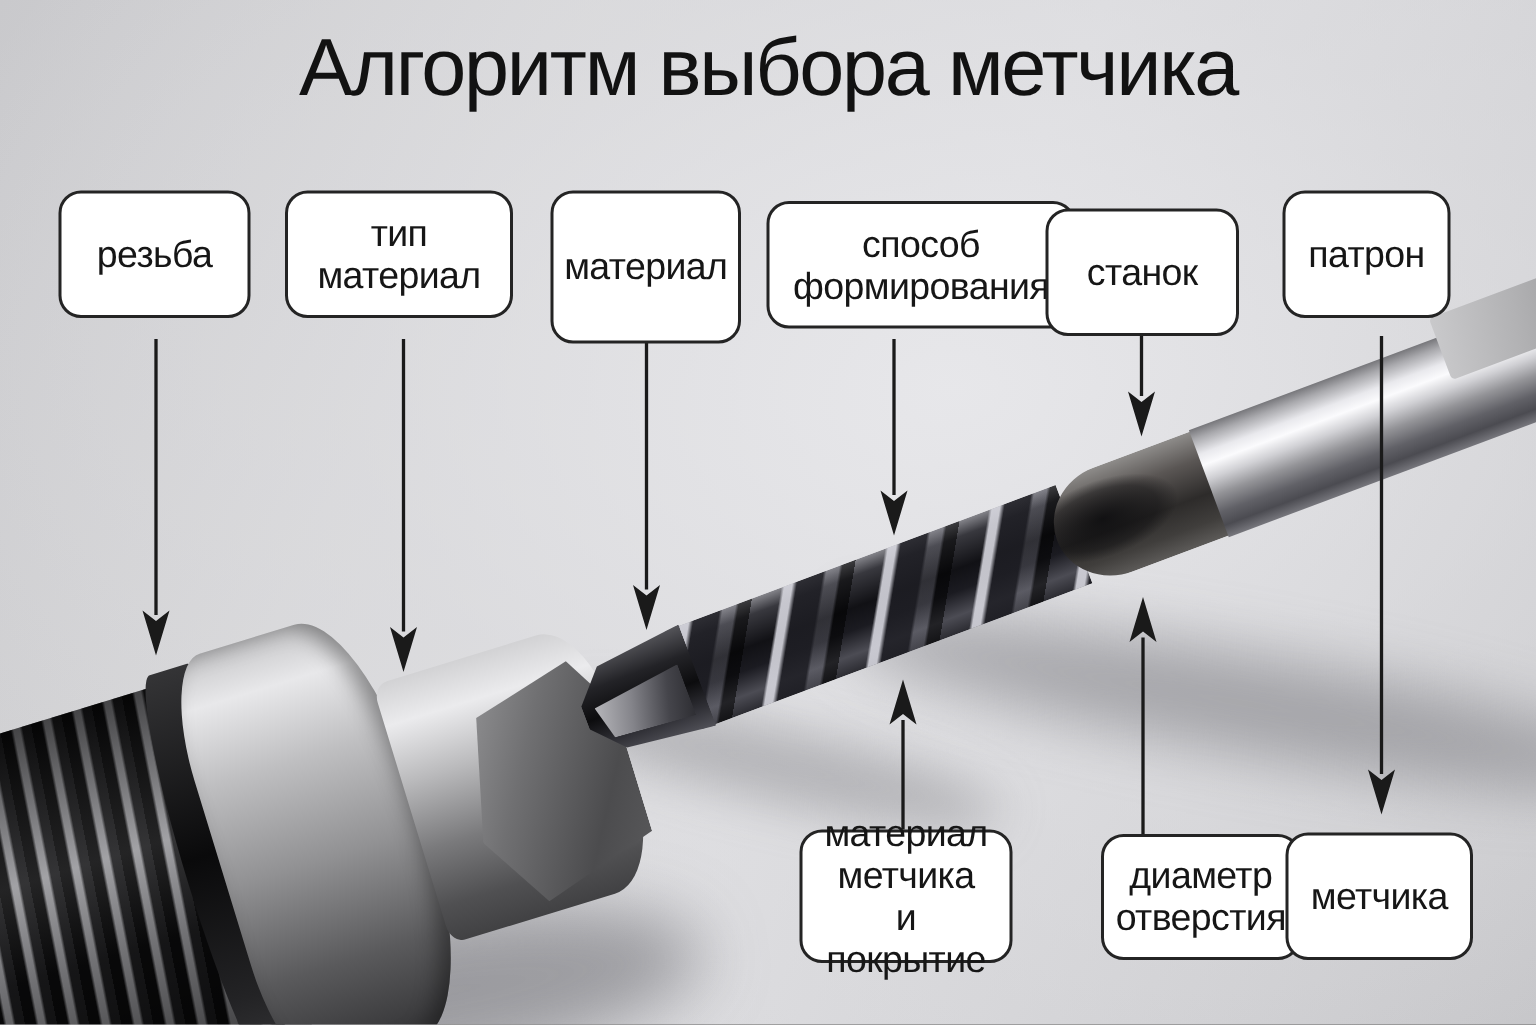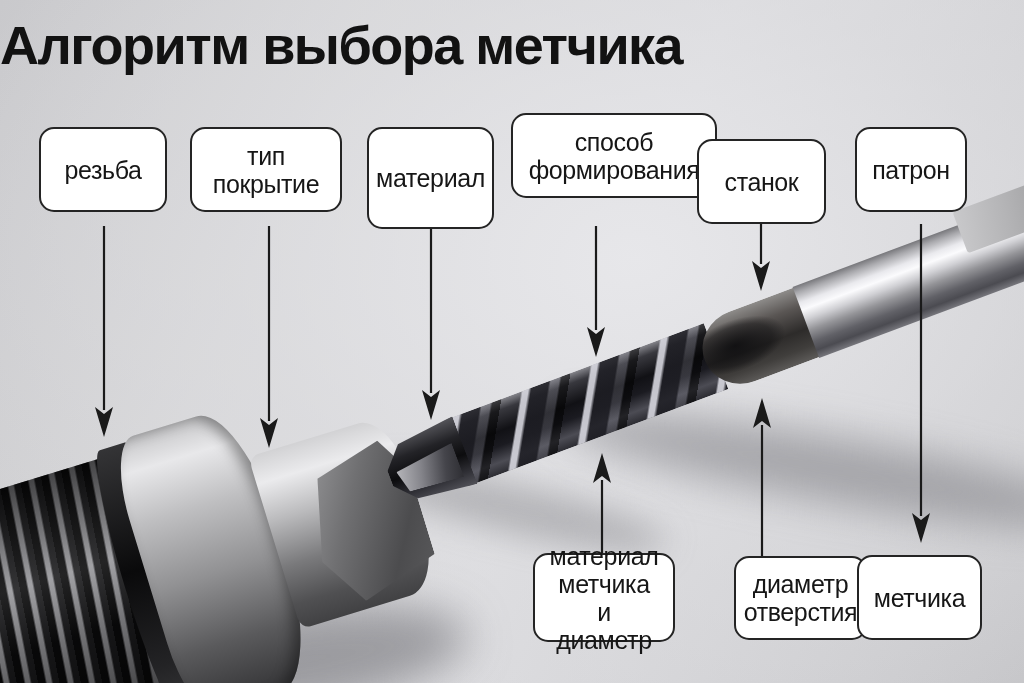--- a/index.html
+++ b/index.html
@@ -66,22 +66,22 @@
     background:linear-gradient(to bottom,#d2d2d4 0%,#ebebed 16%,#bababc 38%,#7a7a7c 64%,#505052 86%,#414143 100%);}
   .chuck-boss-face{left:392px;top:-74px;width:110px;height:156px;
     clip-path:polygon(18% 16%,80% 4%,100% 28%,100% 84%,28% 100%,0 68%);
     background:linear-gradient(120deg,#9e9ea0 0%,#707072 38%,#4c4c4e 74%,#5a5a5c 100%);}
   
   .arrows{position:absolute;inset:0;z-index:3;}
   
   .box{position:absolute;z-index:4;background:#fff;border:2px solid #242424;border-radius:15px;
     display:flex;align-items:center;justify-content:center;text-align:center;
     color:#161616;font-size:25px;letter-spacing:-0.4px;line-height:1.12;padding:2px 18px;box-sizing:border-box;}
-  .title{position:absolute;z-index:4;top:14px;left:0;width:100%;
-    font-size:54px;font-weight:bold;letter-spacing:-1.5px;color:#121212;}
+  .title{position:absolute;z-index:4;top:14px;left:0;width:100%;text-align:center;
+    font-size:54px;font-weight:normal;letter-spacing:-1.5px;color:#121212;}
 </style>
 </head>
 <body>
 
 <div id="stage">
 
   <div class="photo">
     <div class="shadow shadow-tap-main"></div>
     <div class="shadow shadow-tap-tip"></div>
     <div class="shadow shadow-chuck"></div>
@@ -142,37 +142,37 @@
   </svg>
 
   <div class="title">
     <span>Алгоритм выбора метчика</span>
   </div>
 
   <div class="box" style="left:39px;top:127px;width:128px;height:85px">
     <span>резьба</span>
   </div>
   <div class="box" style="left:190px;top:127px;width:152px;height:85px">
-    <span>тип покрытие</span>
+    <span>тип материал</span>
   </div>
   <div class="box" style="left:367px;top:127px;width:127px;height:102px">
     <span>материал</span>
   </div>
-  <div class="box" style="left:511px;top:113px;width:206px;height:85px">
+  <div class="box" style="left:511px;top:134px;width:206px;height:85px">
     <span>способ формирования</span>
   </div>
   <div class="box" style="left:697px;top:139px;width:129px;height:85px">
     <span>станок</span>
   </div>
   <div class="box" style="left:855px;top:127px;width:112px;height:85px">
     <span>патрон</span>
   </div>
 
   <div class="box" style="left:533px;top:553px;width:142px;height:89px">
-    <span>материал метчика и диаметр</span>
+    <span>материал метчика и покрытие</span>
   </div>
   <div class="box" style="left:734px;top:556px;width:133px;height:84px">
     <span>диаметр отверстия</span>
   </div>
   <div class="box" style="left:857px;top:555px;width:125px;height:85px">
     <span>метчика</span>
   </div>
 
 </div>
 

